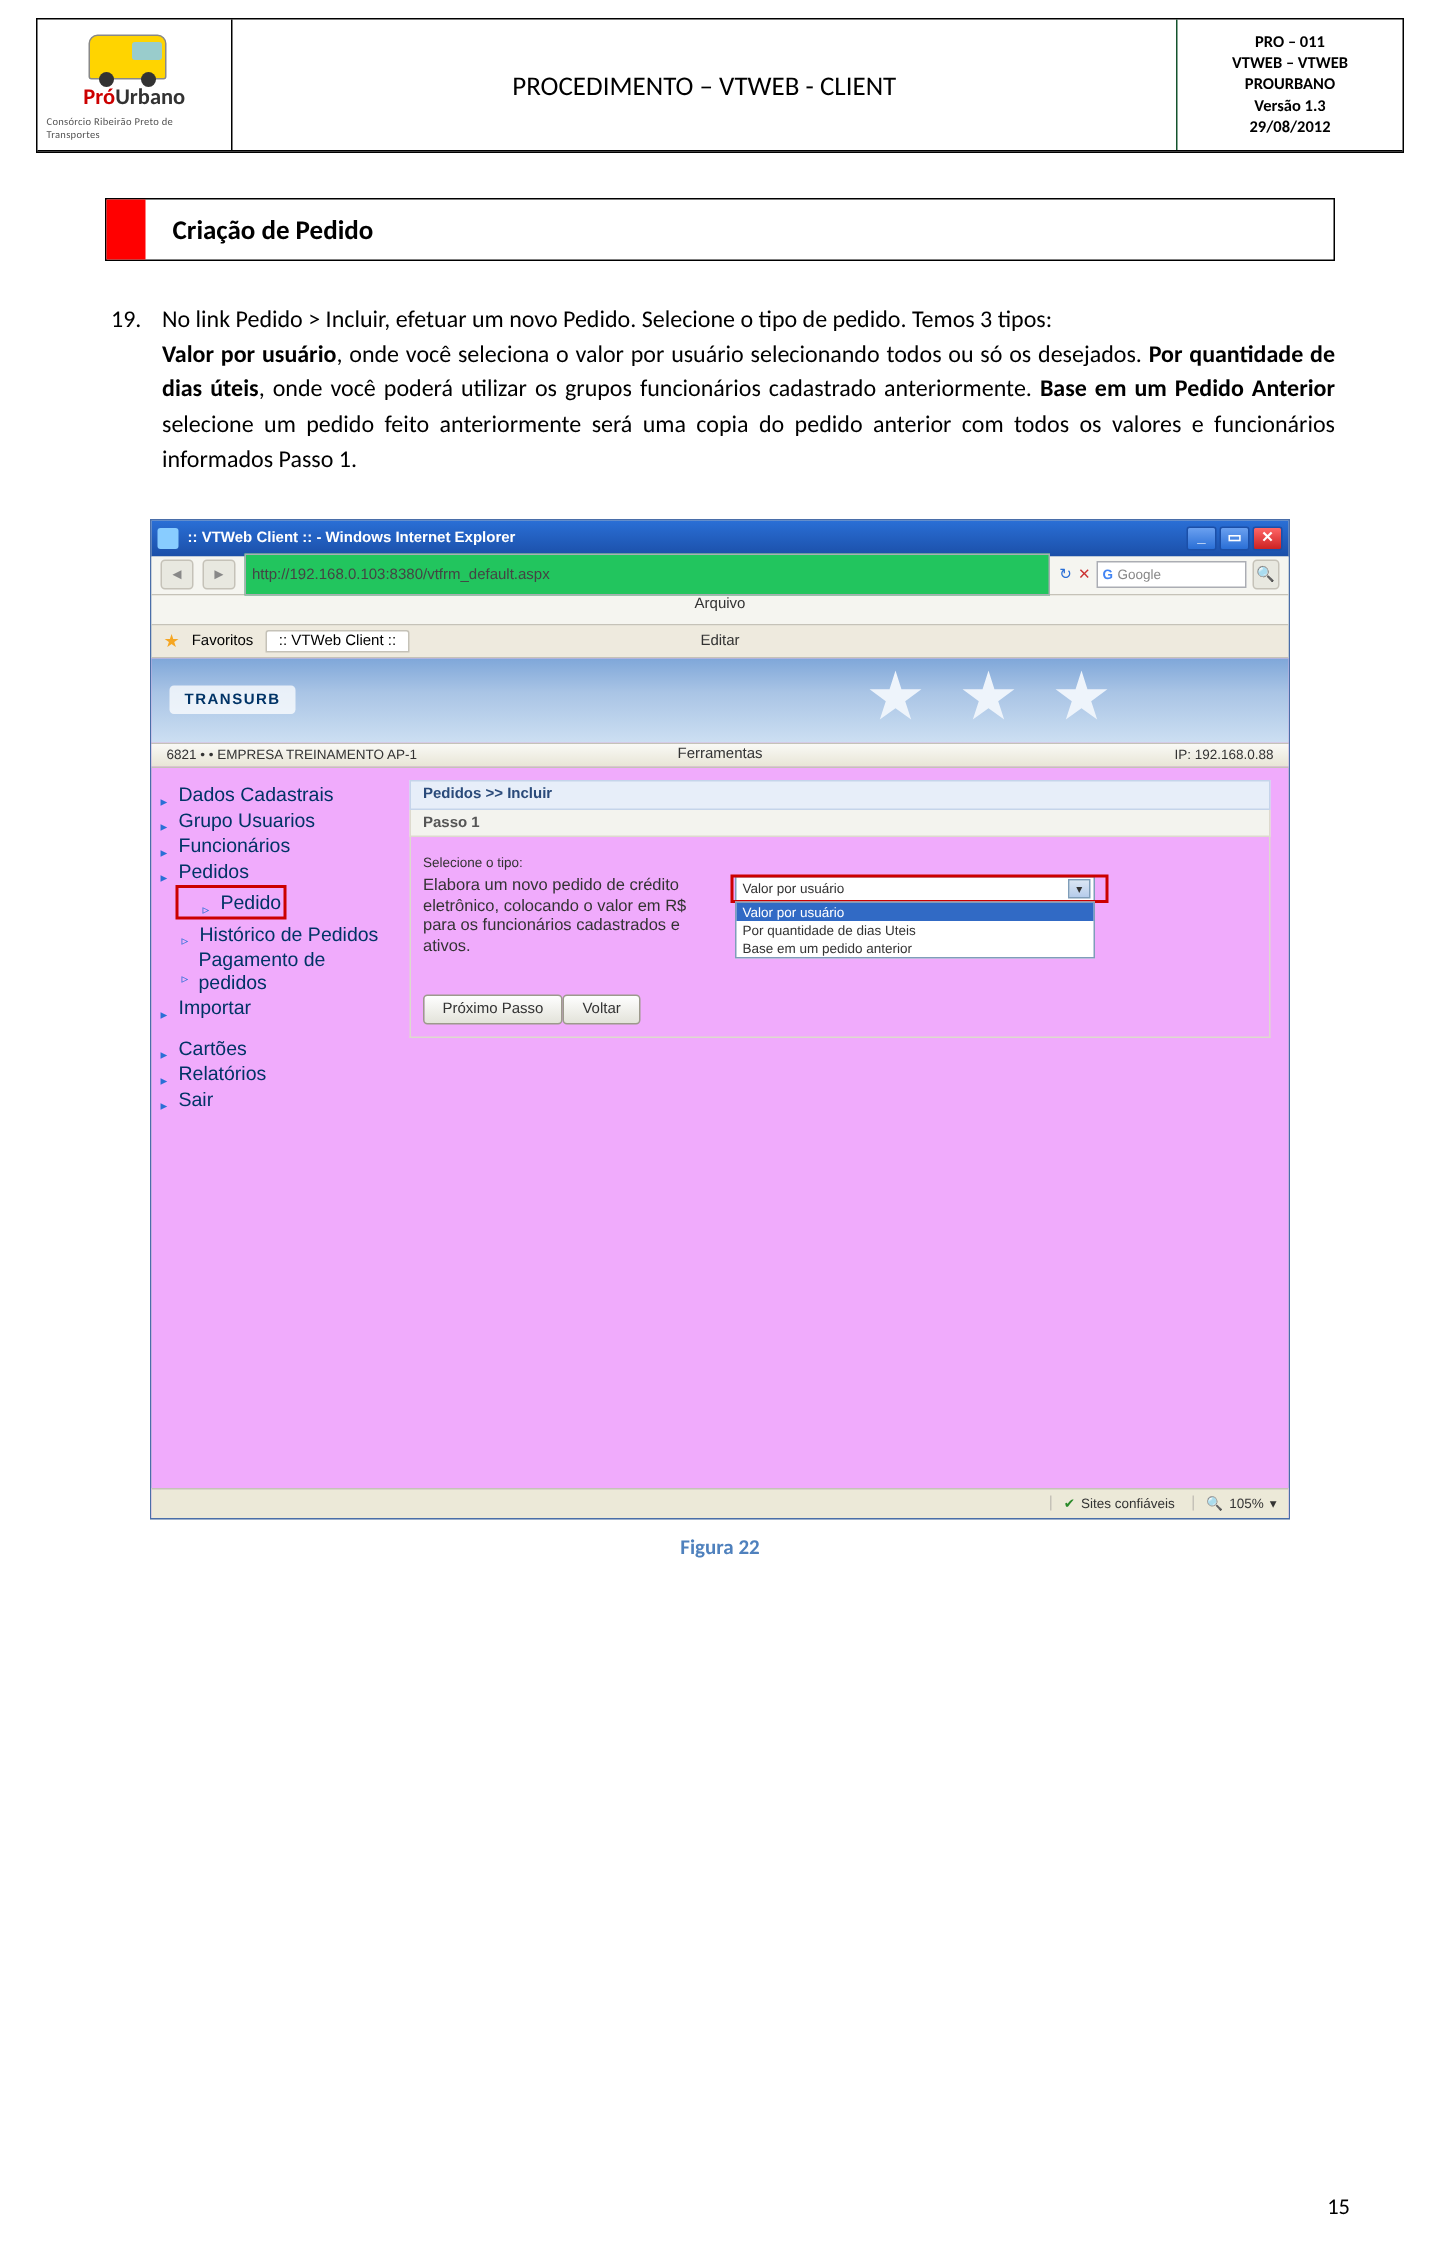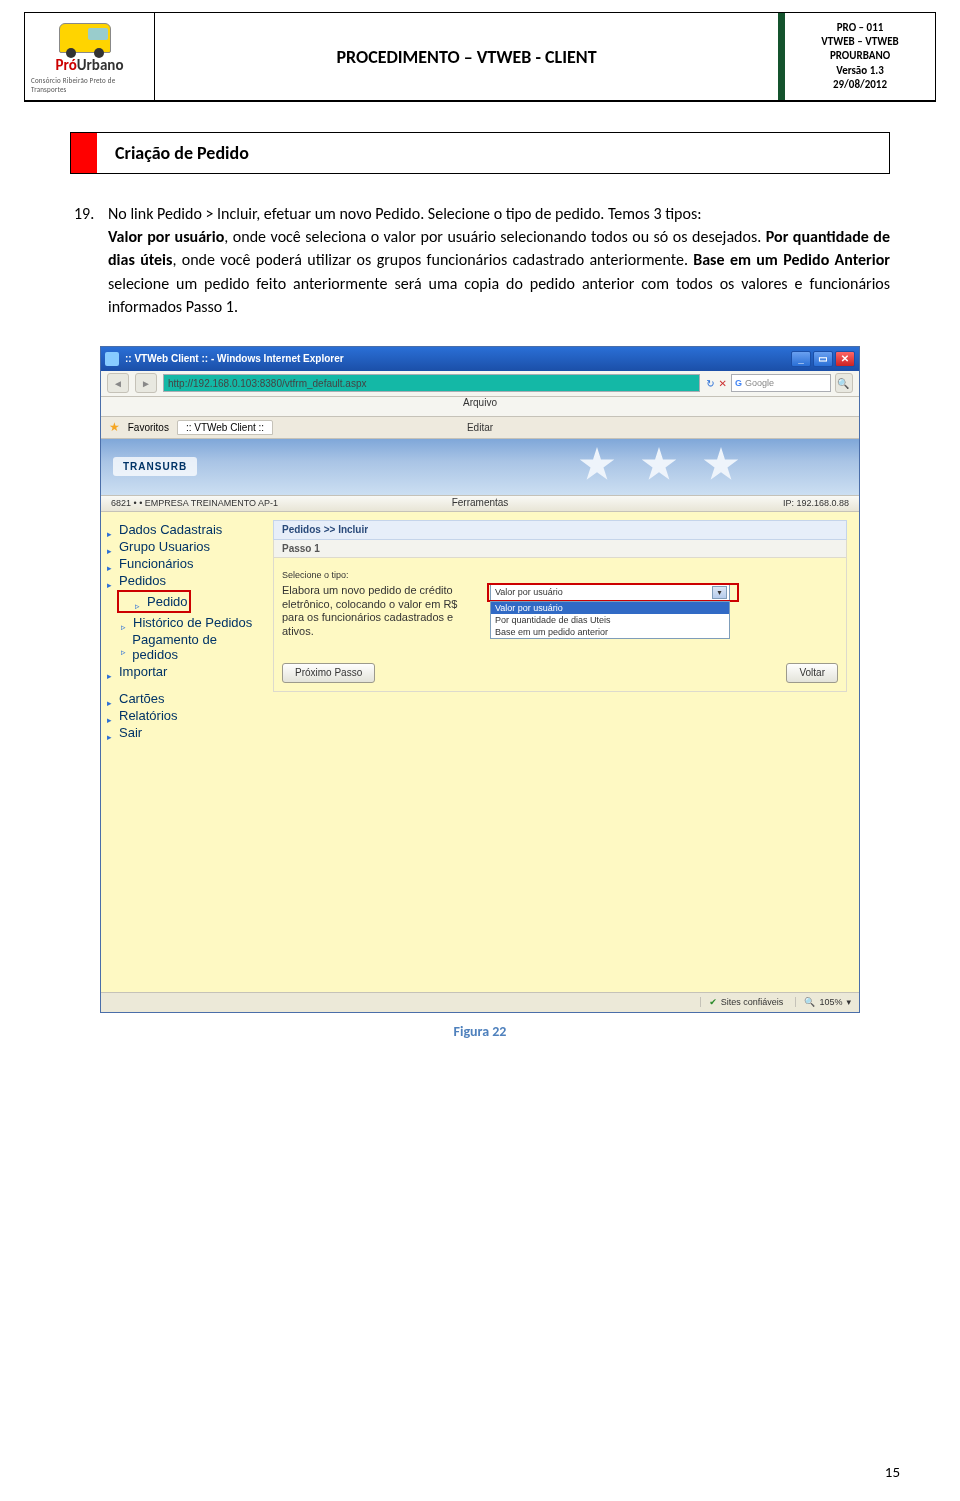--- a/index.html
+++ b/index.html
@@ -65,23 +65,23 @@
   .logo-text .urb{color:#333;}
   .logo-sub{
     font-size:7px;color:#555;text-align:left;margin-top:2px;
     letter-spacing:0.2px;
   }
   .title-cell {
     flex: 1;
     display: flex;
     align-items: center;
     justify-content: center;
-    font-weight: bold;
+    font-weight: normal;
     font-size: 18px;
-    border-right: 7px solid #14532d;
+    border-right: 1px solid #14532d;
   }
   .meta-cell {
     width: 150px;
     font-size: 11px;
     font-weight: bold;
     text-align: center;
     display: flex;
     flex-direction: column;
     justify-content: center;
     line-height: 1.3;
@@ -143,37 +143,37 @@
   .titlebar-left{display:flex;align-items:center;gap:6px;}
   .win-icon{width:14px;height:14px;background:#8cf;border-radius:2px;display:inline-block;}
   .win-btns{display:flex;gap:2px;}
   .win-btn{width:20px;height:16px;background:linear-gradient(#6aa0f0,#2a6fd6);border:1px solid #1b4fa8;border-radius:2px;display:flex;align-items:center;justify-content:center;color:#fff;font-size:10px;line-height:1;}
   .win-btn.close{background:linear-gradient(#f66,#c22);}
   .toolbar-row{
     height:26px;background:#f5f5f0;border-bottom:1px solid #c5c2b8;
     display:flex;align-items:center;padding:0 6px;gap:6px;
   }
   .nav-btn{width:22px;height:20px;background:#e8e8e0;border:1px solid #c5c2b8;border-radius:3px;display:flex;align-items:center;justify-content:center;color:#888;}
-  .url-box{flex:1;height:18px;background:#14b8a6;border:1px solid #abadb3;padding:0 4px;display:flex;align-items:center;color:#444;}
+  .url-box{flex:1;height:28px;background:#22c55e;border:1px solid #abadb3;padding:0 4px;display:flex;align-items:center;color:#444;}
   .url-side{display:flex;align-items:center;gap:4px;}
   .small-input{width:100px;height:18px;background:#fff;border:1px solid #abadb3;}
   .menu-row{
     height:20px;background:#f5f5f0;border-bottom:1px solid #c5c2b8;
     display:flex;align-items:center;padding:0 8px;gap:14px;color:#333;flex-direction:column;
   }
   .fav-row{
     height:22px;background:#eeeade;border-bottom:1px solid #c5c2b8;
     display:flex;align-items:center;padding:0 8px;gap:8px;
   }
   .star{color:#f5a623;font-size:12px;}
   .tab-chip{
     background:#fff;border:1px solid #c5c2b8;padding:1px 8px;border-radius:2px 2px 0 0;
   }
   .page-area{
-    background:#fef9c3;
+    background:#f0abfc;
     padding:0;
   }
   .banner{
     height:56px;
     background:linear-gradient(180deg,#7fa7d9 0%,#a9c4e5 40%,#ccdff2 100%);
     display:flex;align-items:center;padding:0 12px;
     position:relative;overflow:hidden;
   }
   .banner-logo{
     background:rgba(255,255,255,0.75);
@@ -227,21 +227,21 @@
     font-size:9px;
   }
   .sel-btn{width:15px;height:13px;background:linear-gradient(#dbe6f4,#b6cceb);border:1px solid #7f9db9;display:flex;align-items:center;justify-content:center;font-size:8px;}
   .dropdown{
     position:absolute;top:17px;left:0;width:240px;background:#fff;border:1px solid #7f9db9;z-index:5;
   }
   .dd-item{padding:1px 4px;font-size:9px;}
   .dd-item.sel{background:#316ac5;color:#fff;}
   .desc-text{font-size:11px;width:200px;line-height:1.25;}
   .red-over1{position:absolute;border:2px solid #c00;width:252px;height:19px;top:-1px;left:-3px;pointer-events:none;}
-  .btn-row{display:flex;justify-content:space-between;gap:12px;margin-top:24px;}
+  .btn-row{display:flex;justify-content:flex-start;gap:0;margin-top:24px;}
   .winxp-btn{
     height:20px;padding:0 12px;
     background:linear-gradient(#fefefe,#e3e3da);
     border:1px solid #9c9a8c;border-radius:3px;
     font-size:10px;display:flex;align-items:center;
   }
   .statusbar{
     height:20px;background:#ece9d8;border-top:1px solid #c5c2b8;
     display:flex;align-items:center;justify-content:flex-end;padding:0 8px;
     font-size:9px;gap:12px;color:#333;margin-top:160px;

